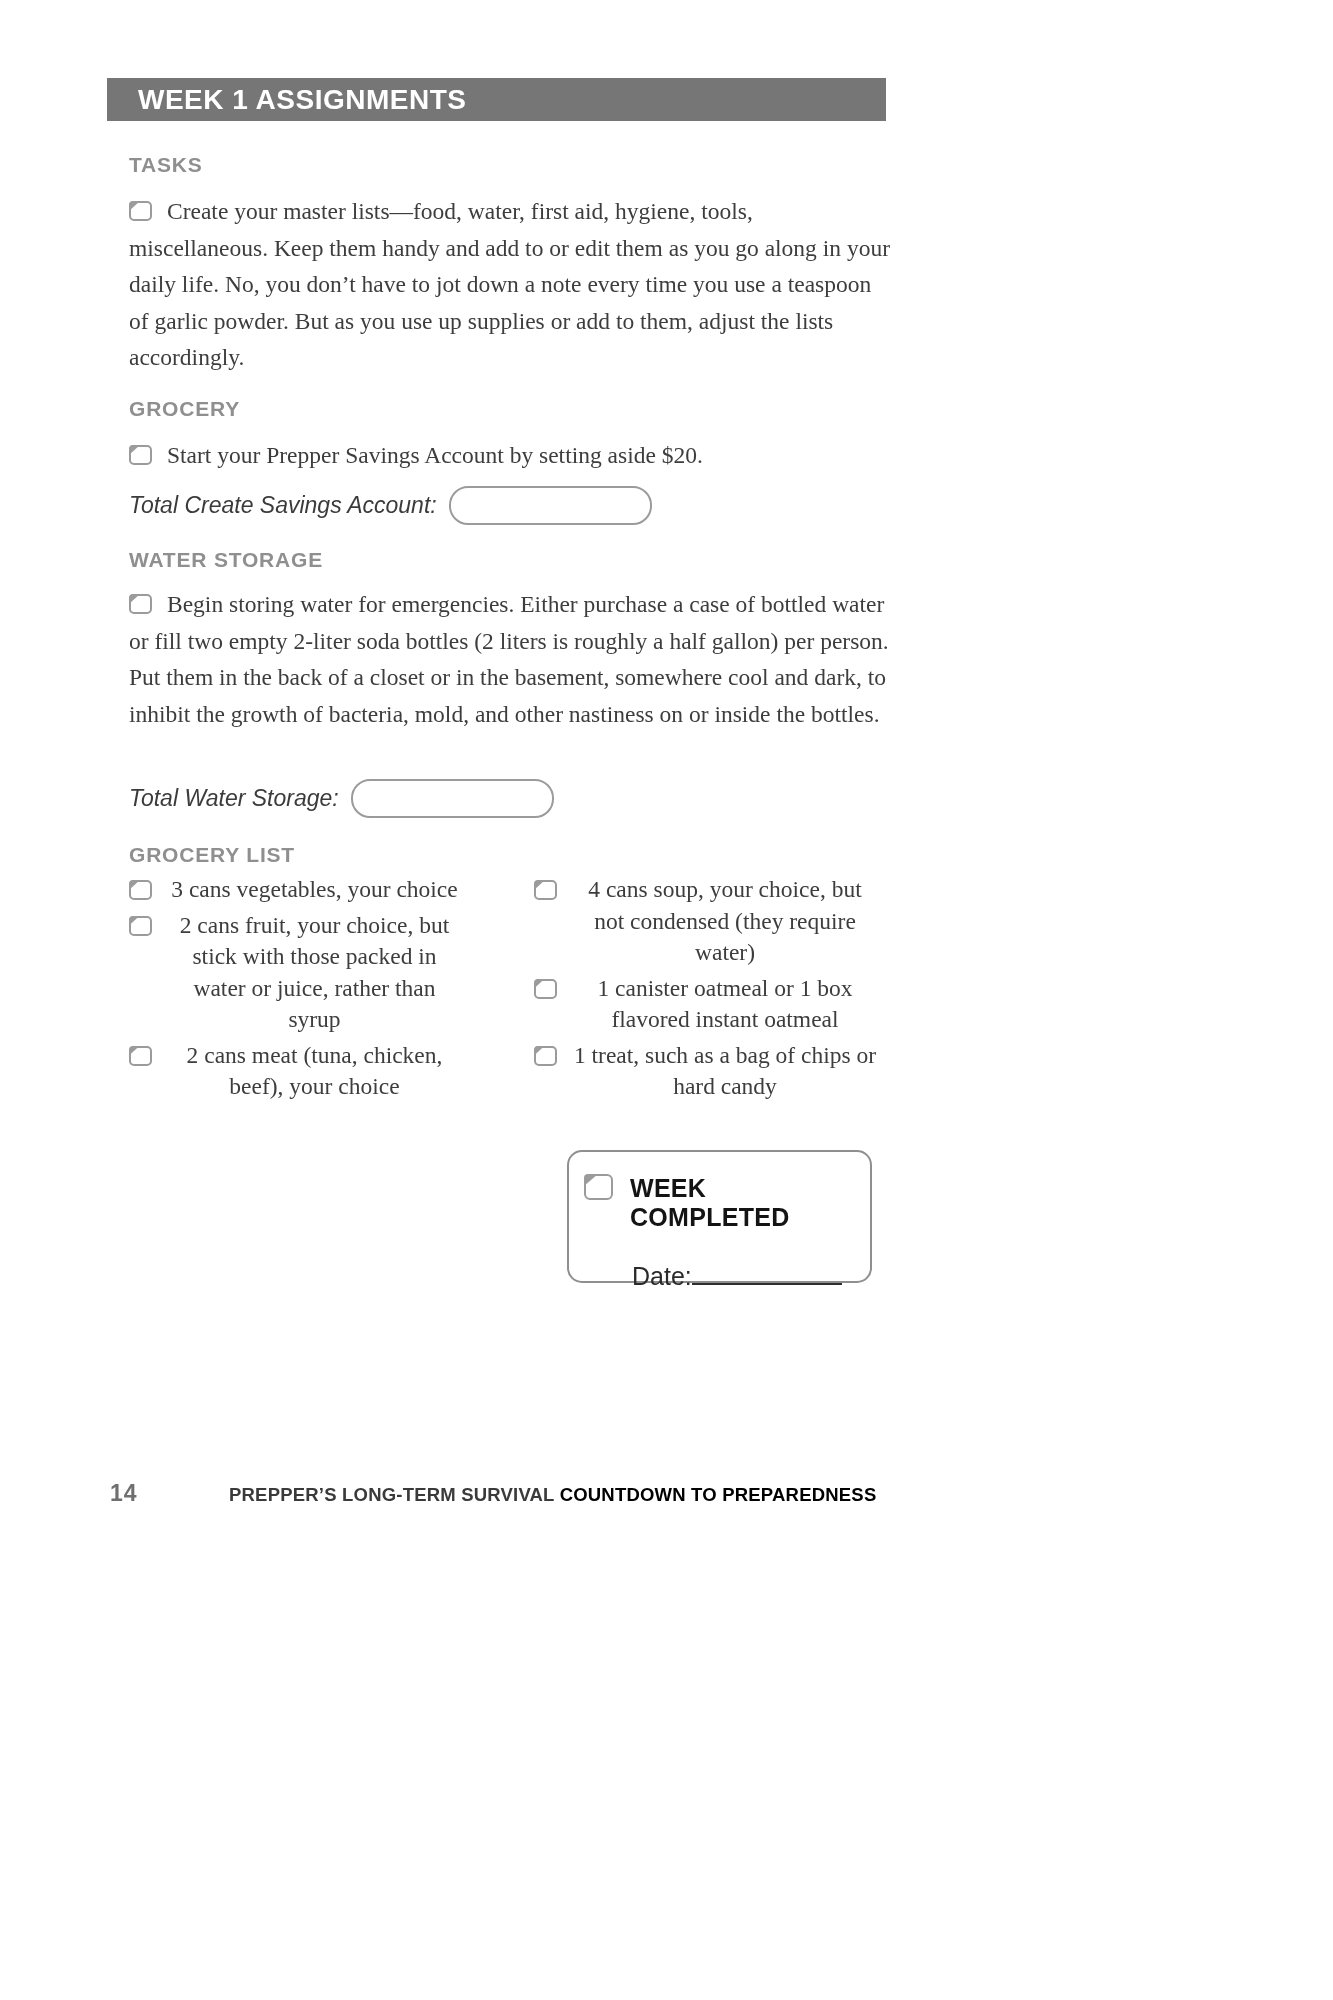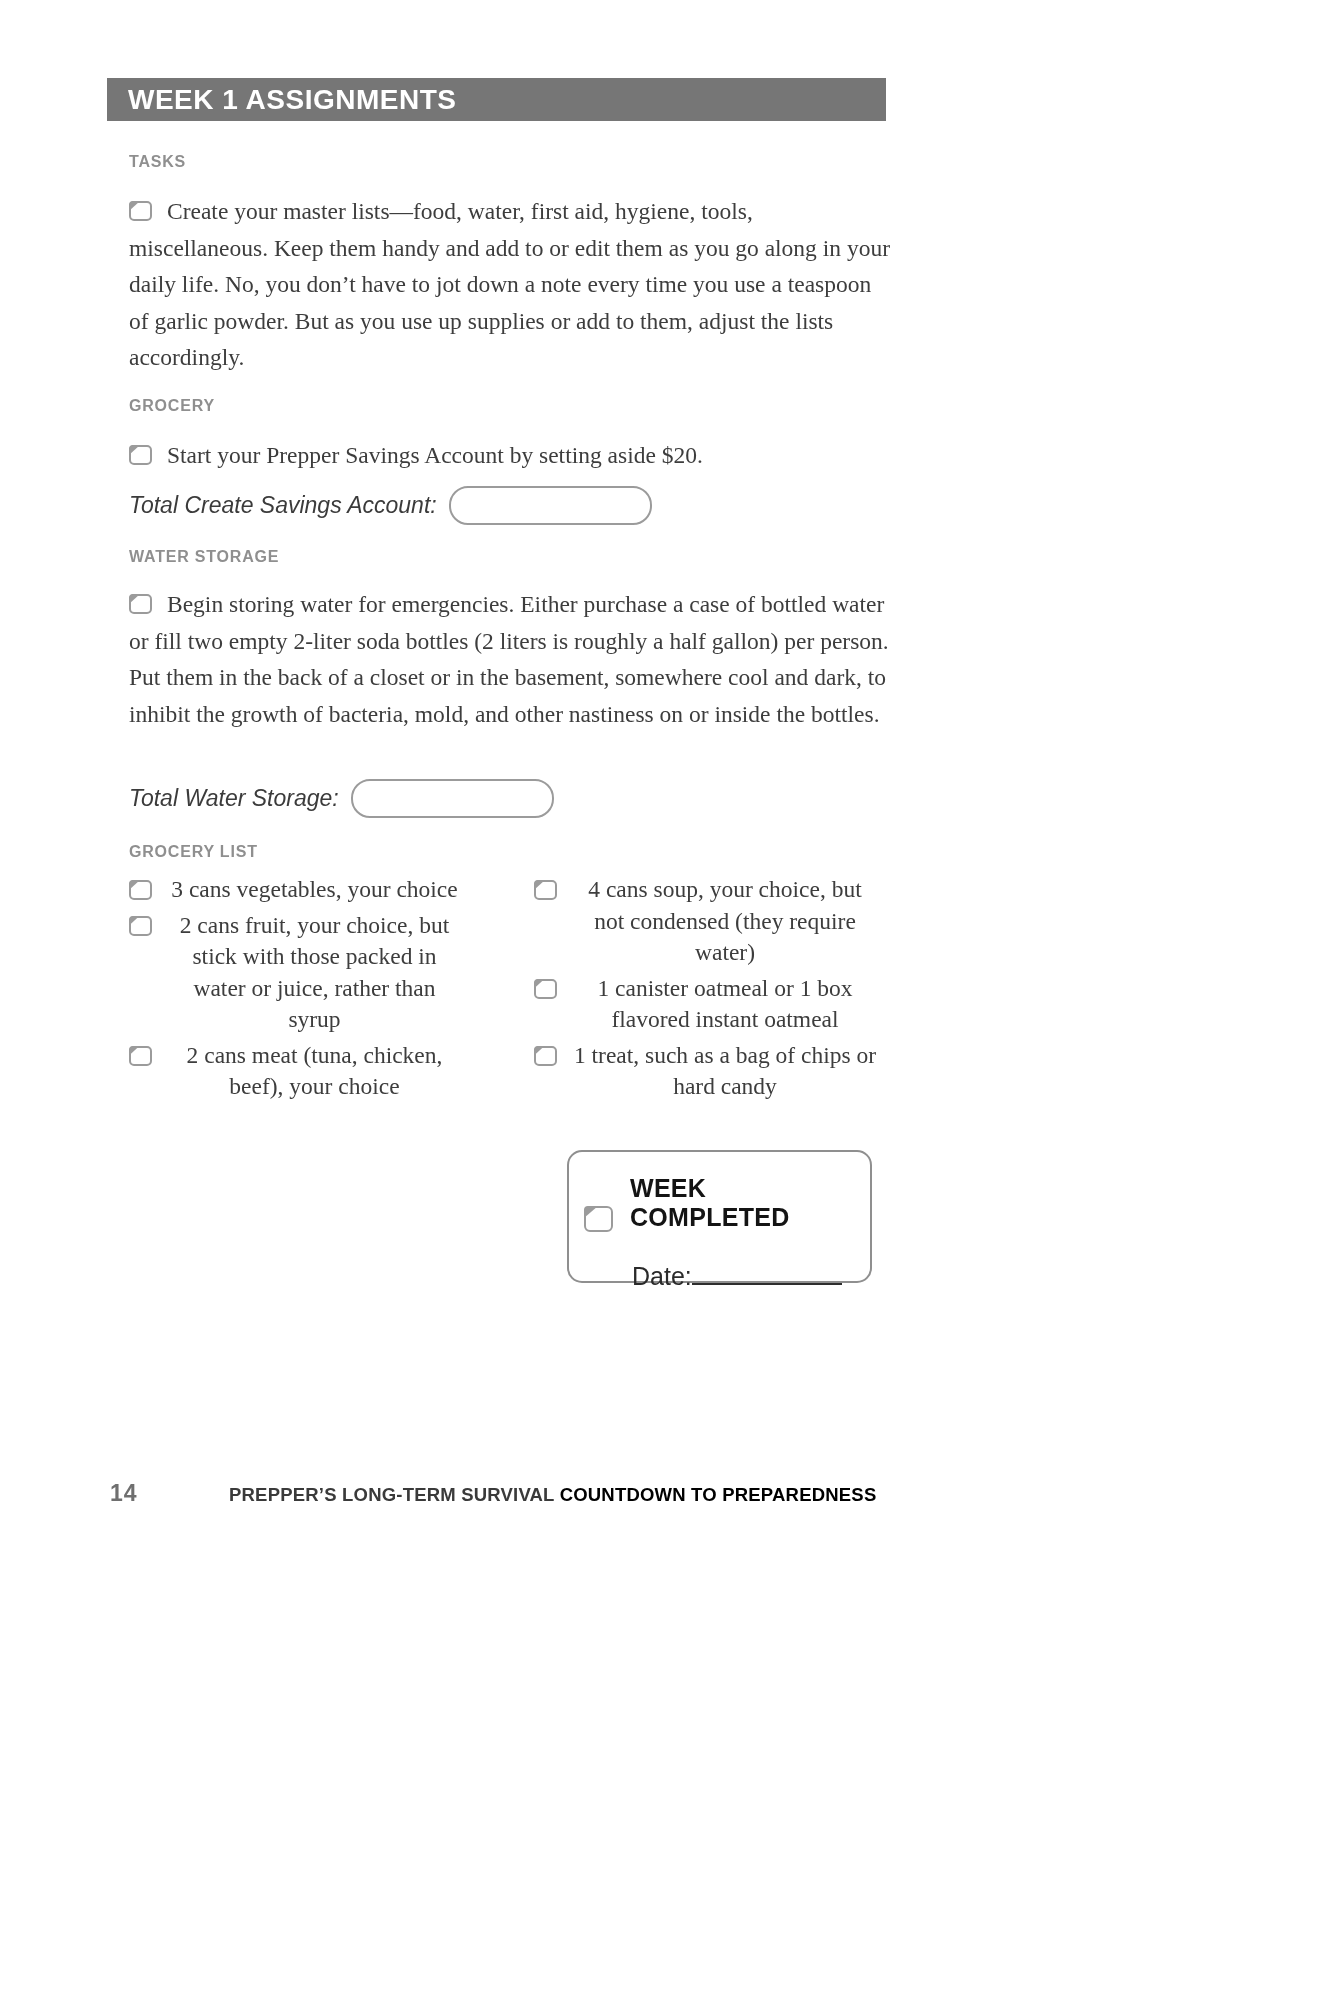--- a/index.html
+++ b/index.html
@@ -5,26 +5,26 @@
   * { margin:0; padding:0; box-sizing:border-box; }
   html, body { background:#ffffff; }
   .page {
     position:relative; width:1333px; height:2000px; background:#ffffff;
     font-family:"Liberation Serif", serif; overflow:hidden;
   }
   .header-bar {
     position:absolute; left:107px; top:78px; width:779px; height:43px;
     background:#767676; color:#ffffff;
     font-family:"Liberation Sans", sans-serif; font-weight:bold;
-    font-size:28px; letter-spacing:0.5px; line-height:43px; padding-left:21px;
+    font-size:28px; letter-spacing:0.5px; line-height:43px; padding-left:31px;
   }
   .sec-heading {
     position:absolute; left:129px;
     font-family:"Liberation Sans", sans-serif; font-weight:bold;
-    font-size:16px; letter-spacing:0.8px; color:#8f8f8f;
+    font-size:21px; letter-spacing:0.8px; color:#8f8f8f;
   }
   .para {
     position:absolute; left:129px; width:762px;
     font-size:23.5px; line-height:36.5px; color:#3d3d3d;
   }
   .cb {
     display:inline-block; width:23px; height:20px;
     border:2px solid #9b9b9b; border-radius:5px; background:#ffffff;
     position:relative; flex:0 0 auto;
   }
@@ -47,21 +47,21 @@
   .gro-item {
     display:flex; gap:14px; margin-bottom:4px;
     font-size:23.5px; line-height:31.5px; color:#3d3d3d;
   }
   .gro-item .cb { margin-top:6px; }
   .gro-text { flex:1 1 auto;text-align:center; }
   .week-box {
     position:absolute; left:567px; top:1150px; width:305px; height:133px;
     border:2px solid #8f8f8f; border-radius:15px; padding:22px 0 0 15px; background:#fff;
   }
-  .week-row { display:flex; align-items:flex-end; gap:17px; }
+  .week-row { display:flex; align-items:flex-start; gap:17px; }
   .cb-lg { width:29px; height:26px; border-radius:6px; }
   .cb-lg::before { width:14px; height:12px; }
   .week-label {
     font-family:"Liberation Sans", sans-serif; font-weight:bold;
     font-size:25px; color:#141414; letter-spacing:0.3px;
   }
   .date-row {
     margin-top:30px; padding-left:48px;
     font-family:"Liberation Sans", sans-serif; font-size:25px; color:#2a2a2a;
   }

